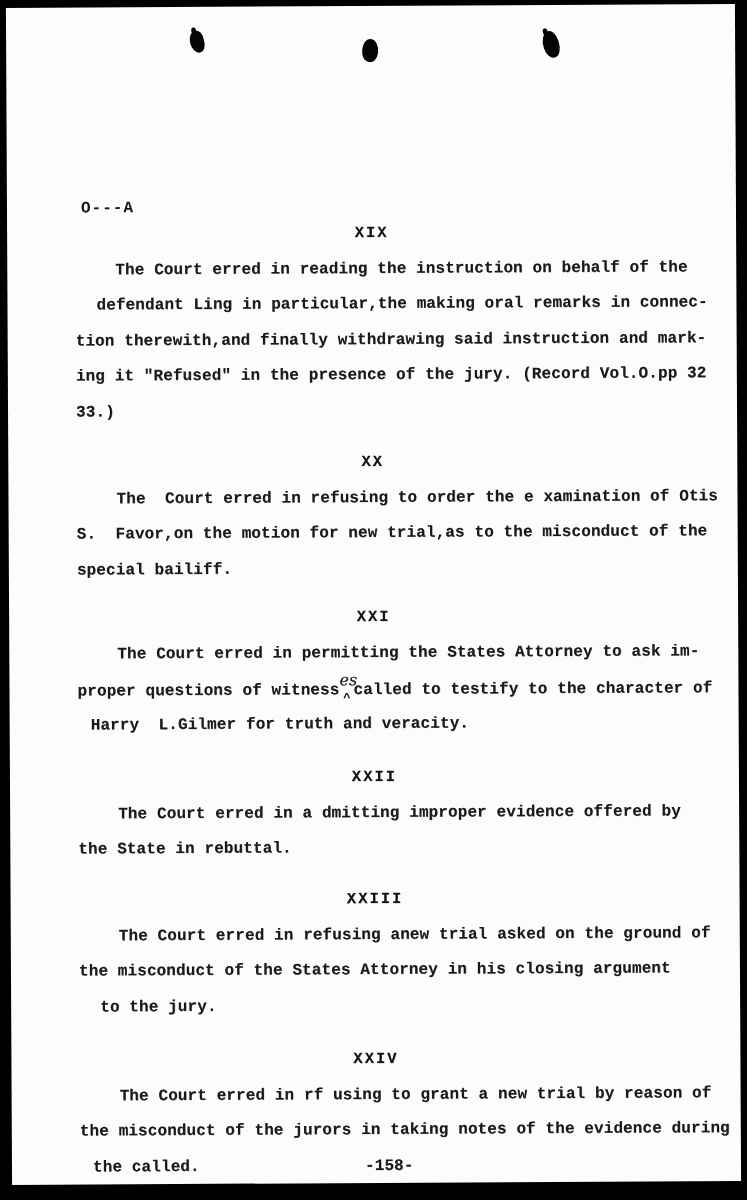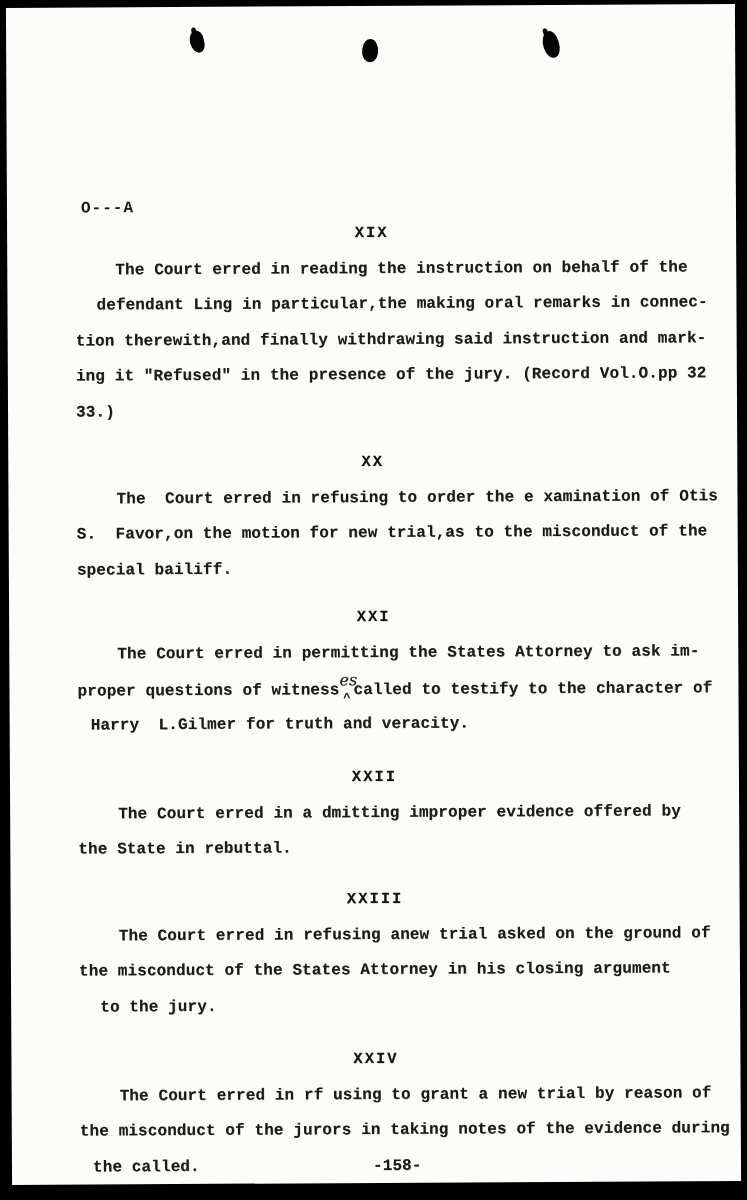--- a/index.html
+++ b/index.html
@@ -81,21 +81,21 @@
     font-family: "DejaVu Serif", serif;
     font-style: italic; font-weight: 400;
     font-size: 16px; letter-spacing: 0; margin-top: 32px;
   }
   .insert-caret {
     position: relative; top: 7px;
     display: inline-block;
     font-size: 12px;
     margin-left: -14px; margin-right: 3px;
   }
-  .pagenum { position: absolute; left: 361px; top: 0; }
+  .pagenum { position: absolute; left: 353px; top: 0; }
 </style>
 </head>
 <body>
 
 <div class="scan">
   <div class="page">
     <div class="blob b1"></div>
     <div class="blob b2"></div>
     <div class="blob b3"></div>
     <div class="marker">O---A</div>

